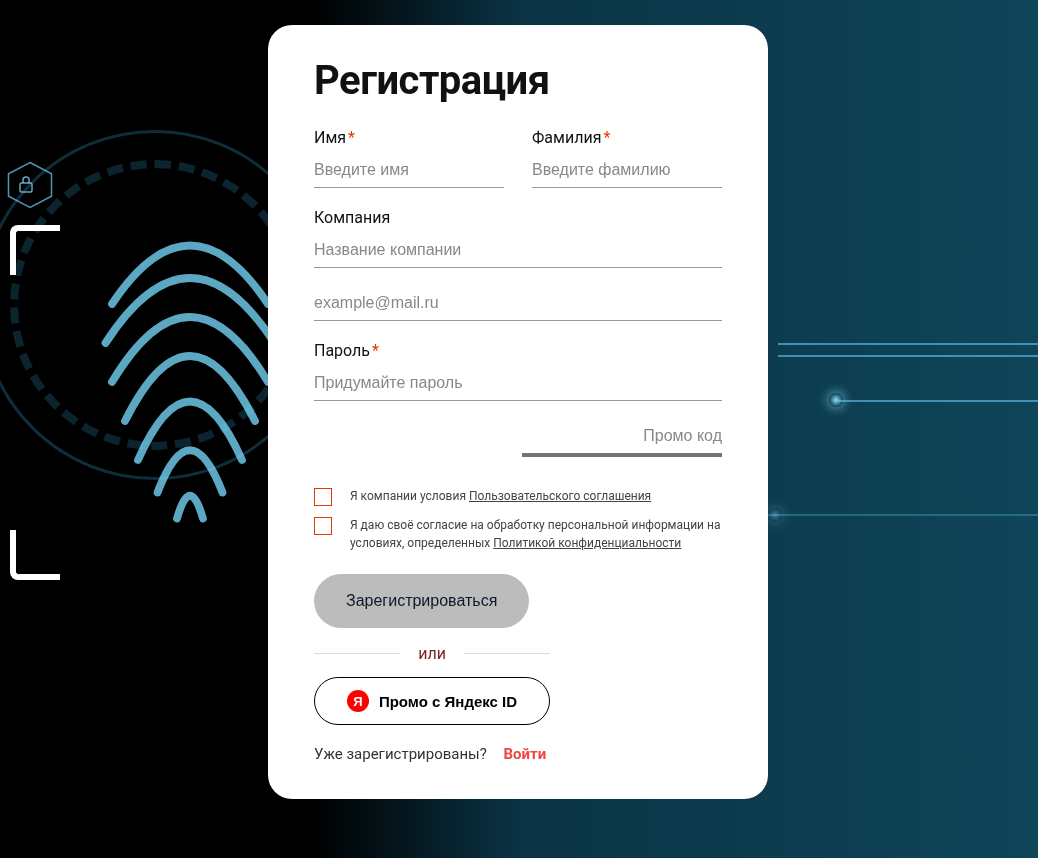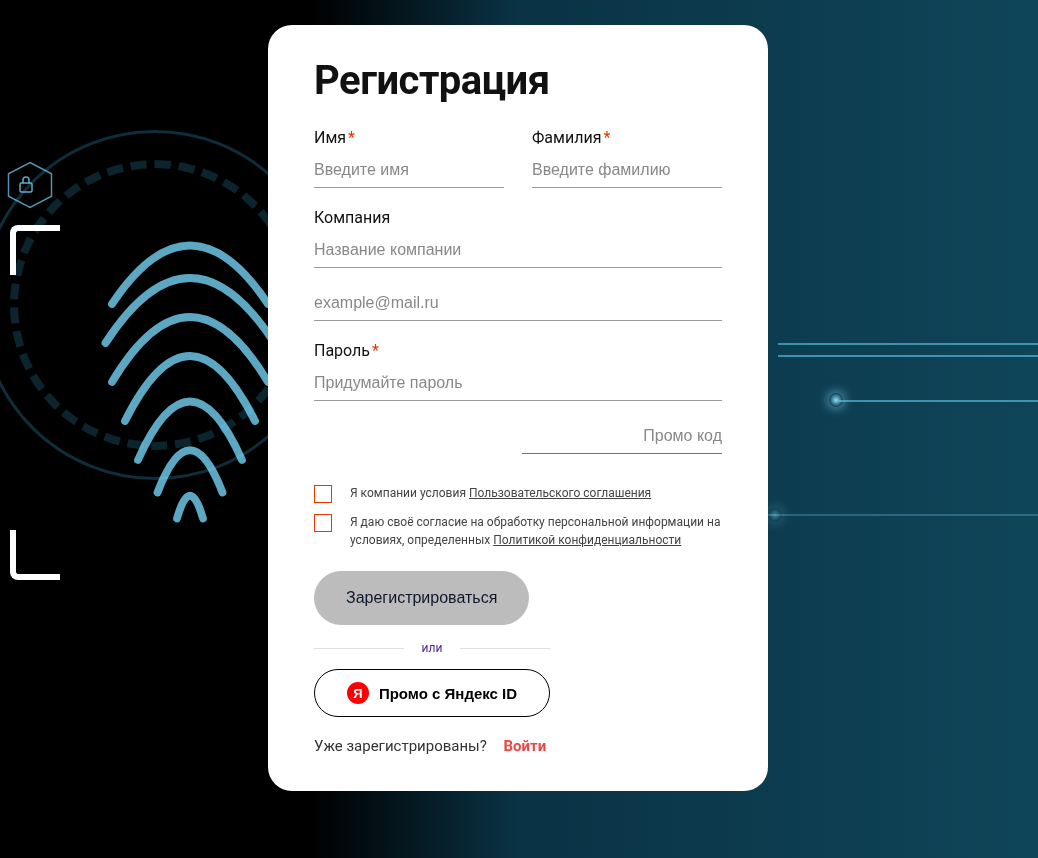--- a/index.html
+++ b/index.html
@@ -135,21 +135,21 @@
     }
     .promo-wrap {
       display: flex;
       justify-content: flex-end;
       margin-top: 10px;
       margin-bottom: 30px;
     }
     .promo-input {
       width: 200px;
       border: none;
-      border-bottom: 1px solid #737373;
+      border-bottom: 4px solid #737373;
       padding: 6px 0 8px 0;
       font-size: 16px;
       color: #333;
       text-align: right;
       outline: none;
       background: transparent;
     }
     .promo-input::placeholder {
       color: #888;
       text-align: right;
@@ -194,22 +194,22 @@
       gap: 18px;
       margin: 16px 0 14px 0;
       width: 236px;
     }
     .divider-line {
       flex: 1;
       height: 1px;
       background: #ddd;
     }
     .divider-text {
-      font-size: 12px;
-      color: #4c1d95;
+      font-size: 16px;
+      color: #7f1d1d;
     }
     .yandex-btn {
       display: flex;
       align-items: center;
       justify-content: center;
       gap: 10px;
       border: 1.5px solid #000;
       border-radius: 999px;
       padding: 12px 28px;
       background: #fff;

